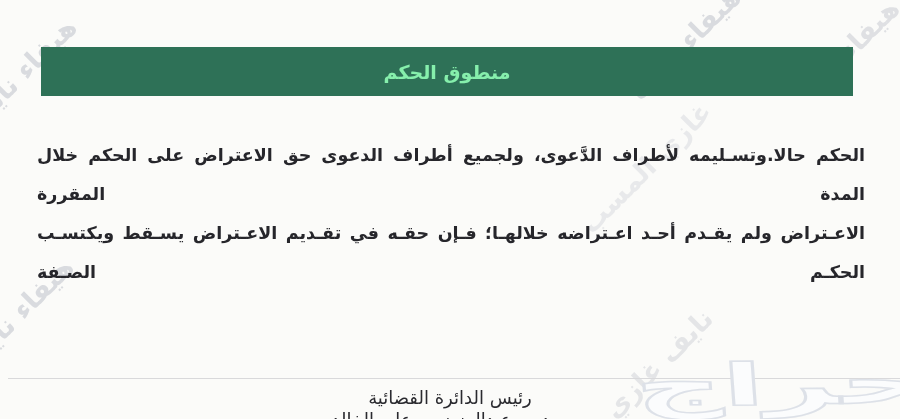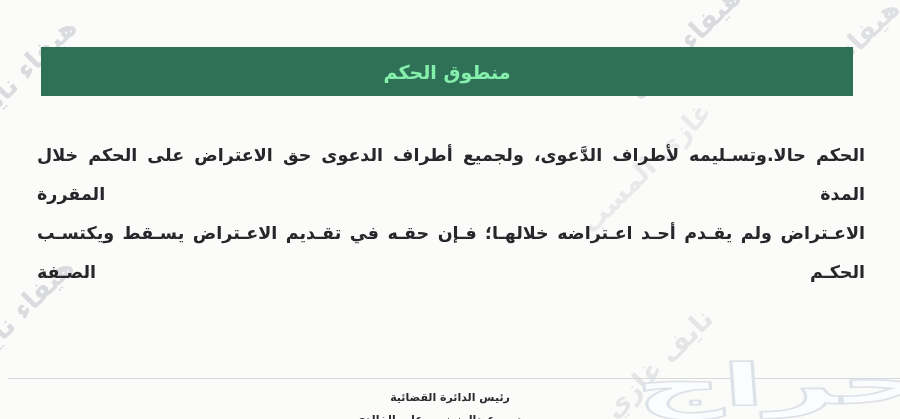--- a/index.html
+++ b/index.html
@@ -83,22 +83,22 @@
   }
   .signature{
     position:absolute;
     left:0;right:0;top:387px;
     text-align:center;
     direction:rtl;
     color:#2a2a2f;
     z-index:3;
   }
   .sig-title,.sig-name{
-    font-size:11px;
-    font-weight:700;
+    font-size:18px;
+    font-weight:400;
     line-height:22px;
   }
 </style>
 </head>
 <body>
 
 <div class="page">
 
   <span class="wm wm-a">هيفاء نايف</span>
   <span class="wm wm-b">هيفاء نايف</span>

